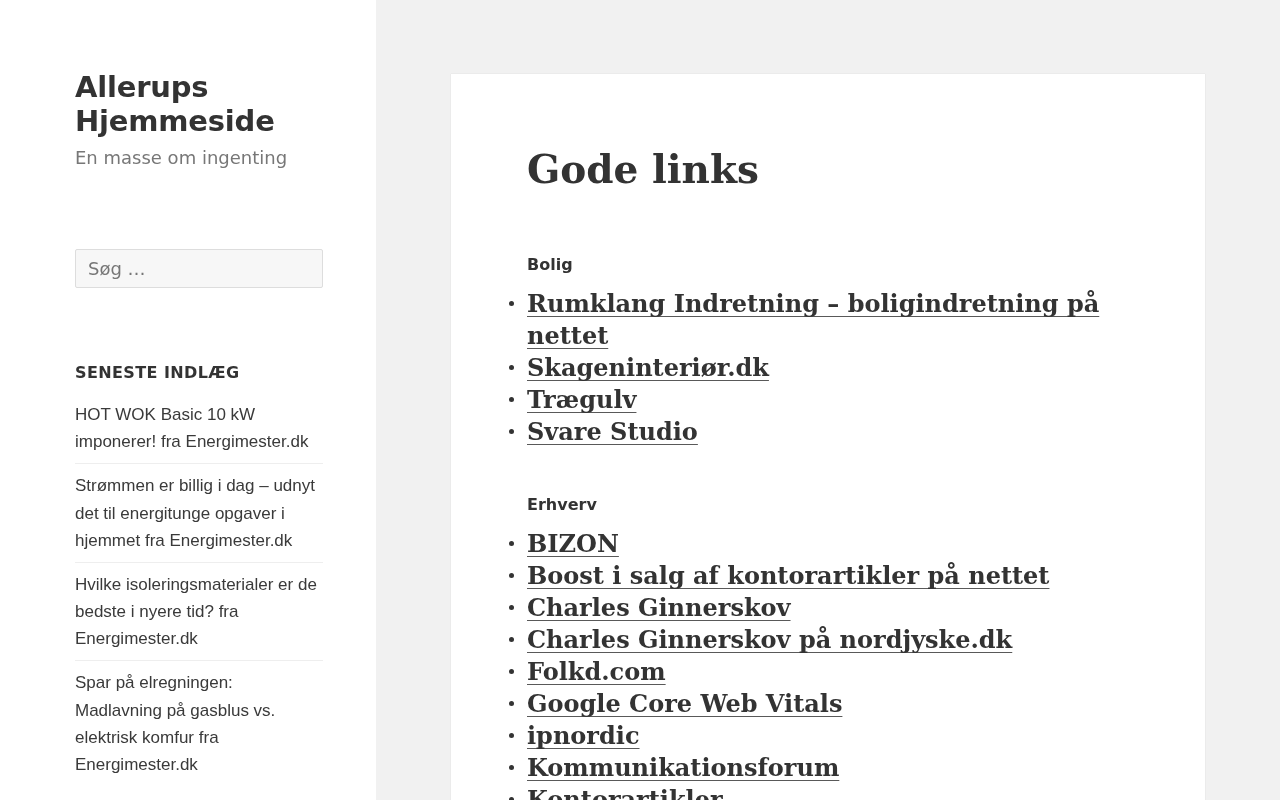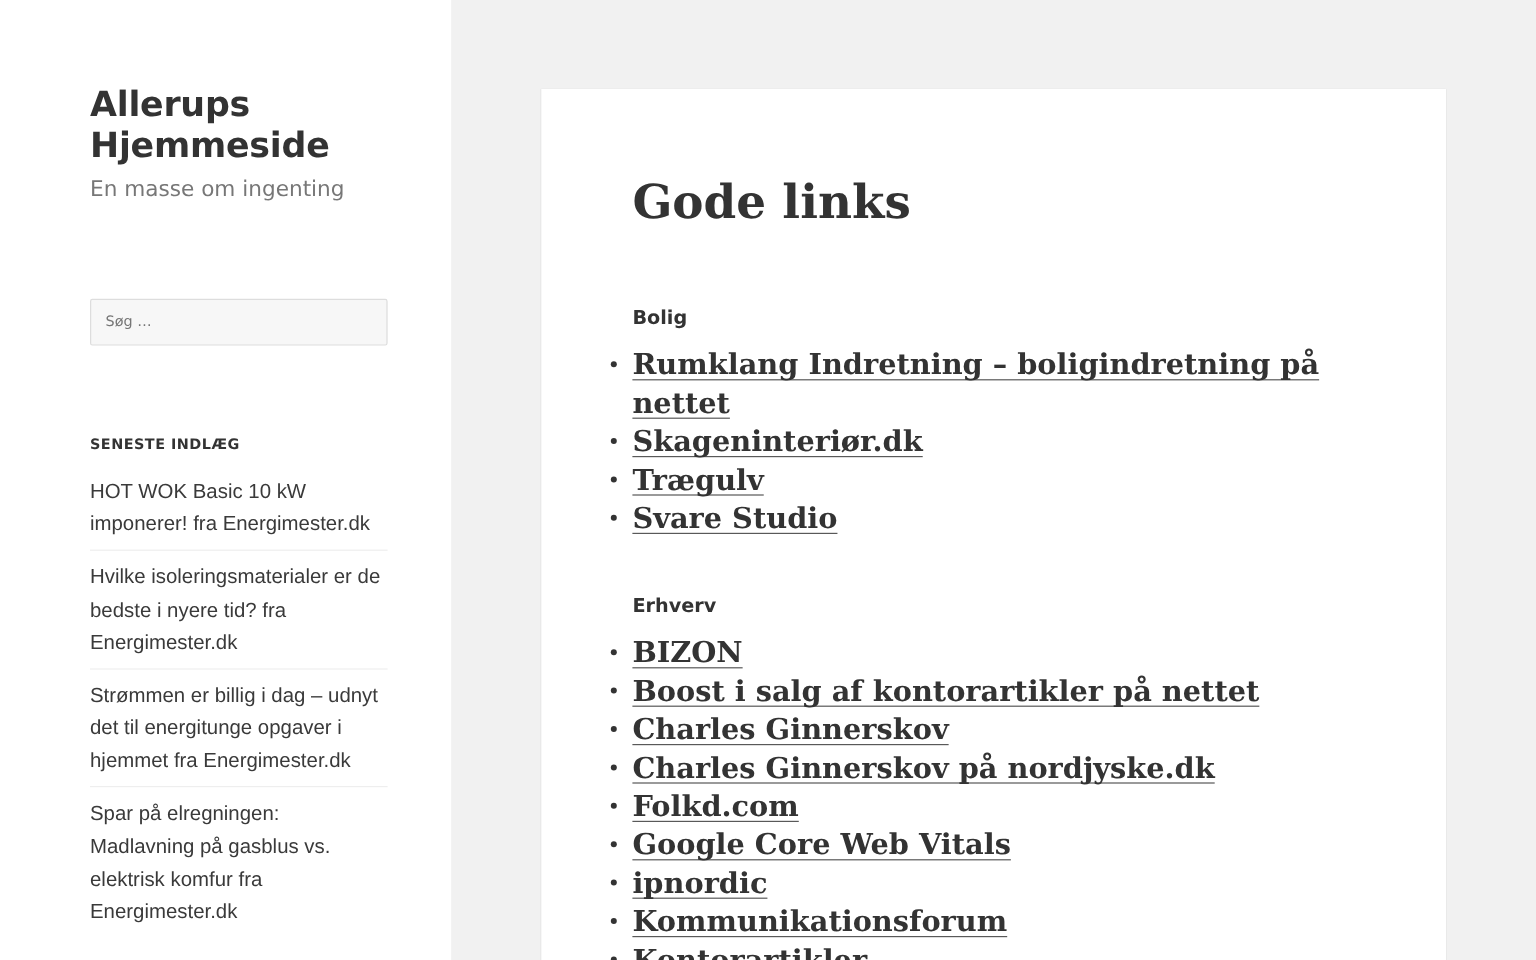--- a/index.html
+++ b/index.html
@@ -33,31 +33,31 @@
     line-height: 1.45;
     color: #777;
     font-weight: 400;
   }
   .search-form { margin-top: 78px; }
   .search-input {
     width: 100%;
     height: 39px;
     padding: 8px 12px;
     font-family: "DejaVu Sans", "Liberation Sans", sans-serif;
-    font-size: 12px;
+    font-size: 18px;
     color: #333;
     background: #f7f7f7;
     border: 1px solid #dddddd;
     border-radius: 2px;
     outline: none;
   }
   .search-input::placeholder { color: #767676; opacity: 1; }
   .widget-title {
     margin-top: 75px;
-    font-size: 12px;
+    font-size: 16px;
     font-weight: 700;
     letter-spacing: 0.4px;
     line-height: 1.25;
     color: #333;
     margin-bottom: 18px;
   }
   .recent-posts { list-style: none; }
   .recent-posts li {
     padding: 8px 0;
     border-bottom: 1px solid #eeeeee;
@@ -144,24 +144,24 @@
   <form class="search-form">
     <input type="search" class="search-input" placeholder="Søg …" style="">
   </form>
 
   <h2 class="widget-title">SENESTE INDLÆG</h2>
   <ul class="recent-posts">
     <li>
       <a href="#">HOT WOK Basic 10 kW imponerer! fra Energimester.dk</a>
     </li>
     <li>
+      <a href="#">Strømmen er billig i dag – udnyt det til energitunge opgaver i hjemmet fra Energimester.dk</a>
+    </li>
+    <li>
       <a href="#">Hvilke isoleringsmaterialer er de bedste i nyere tid? fra Energimester.dk</a>
-    </li>
-    <li>
-      <a href="#">Strømmen er billig i dag – udnyt det til energitunge opgaver i hjemmet fra Energimester.dk</a>
     </li>
     <li>
       <a href="#">Spar på elregningen: Madlavning på gasblus vs. elektrisk komfur fra Energimester.dk</a>
     </li>
   </ul>
 </aside>
 
 <main class="main">
   <article class="card">
     <h1 class="entry-title">Gode links</h1>

